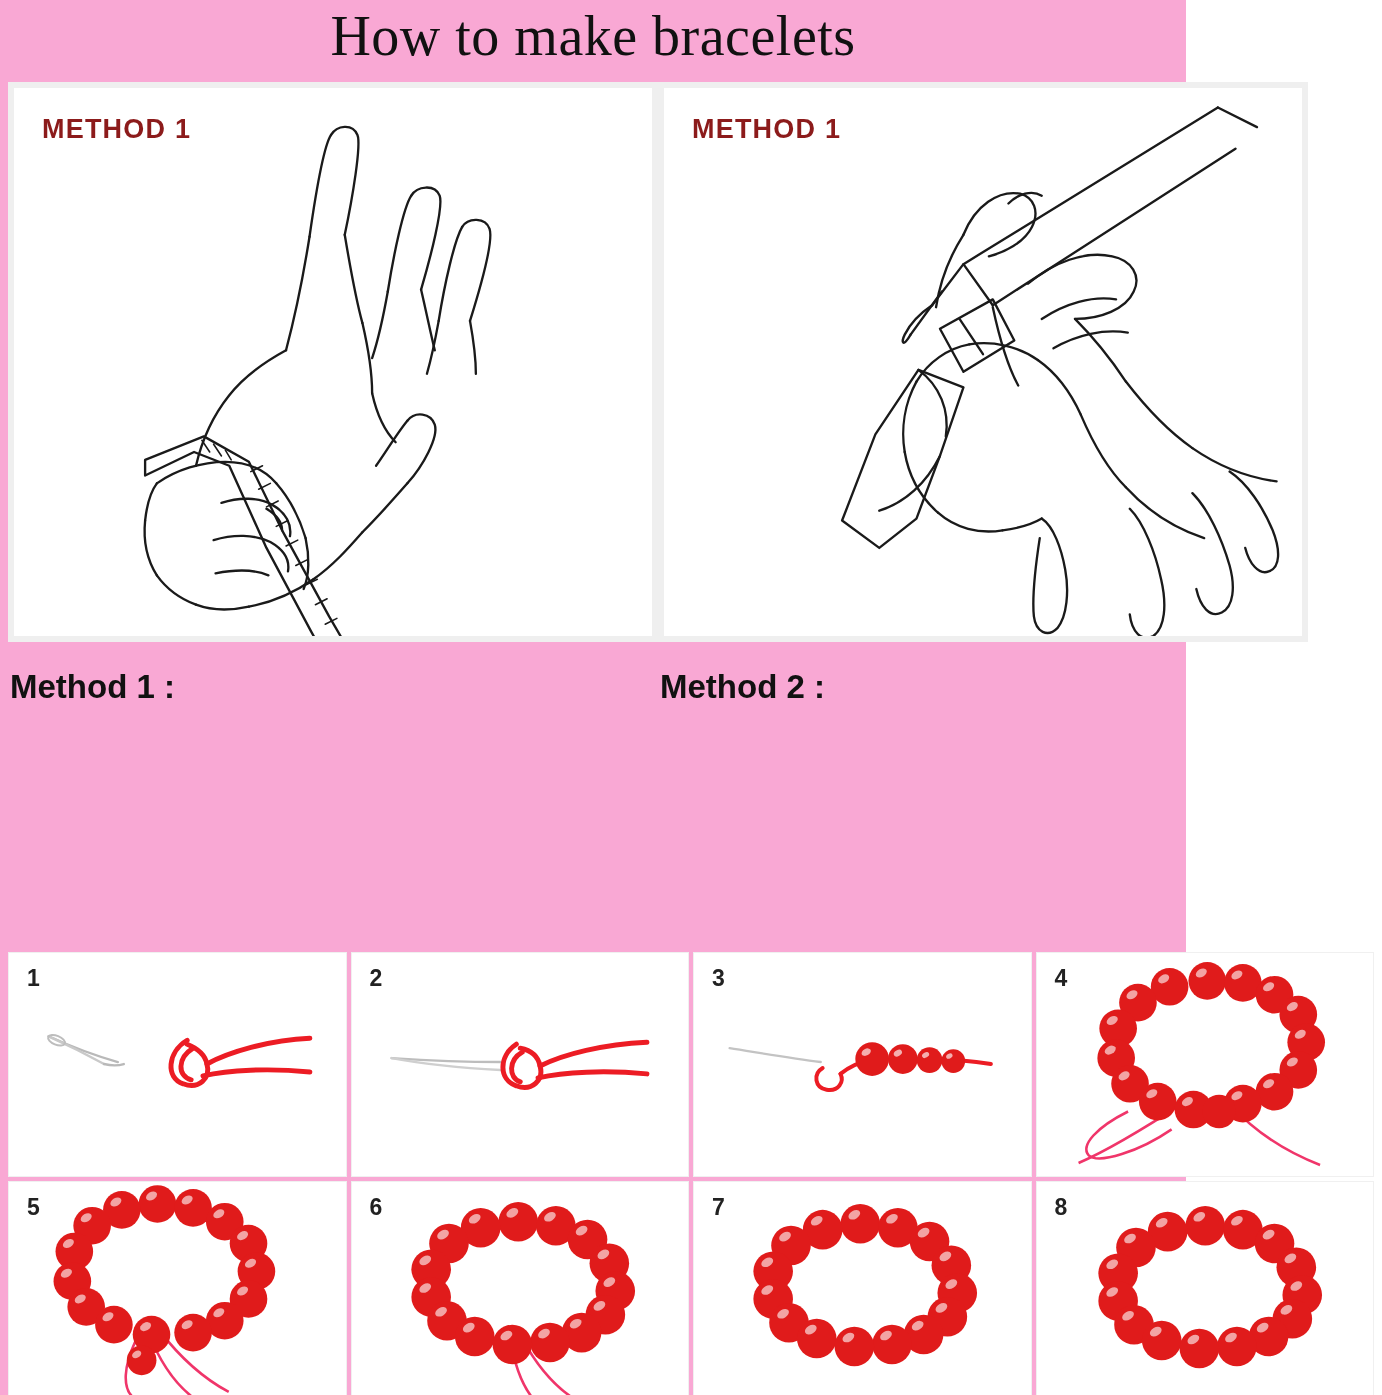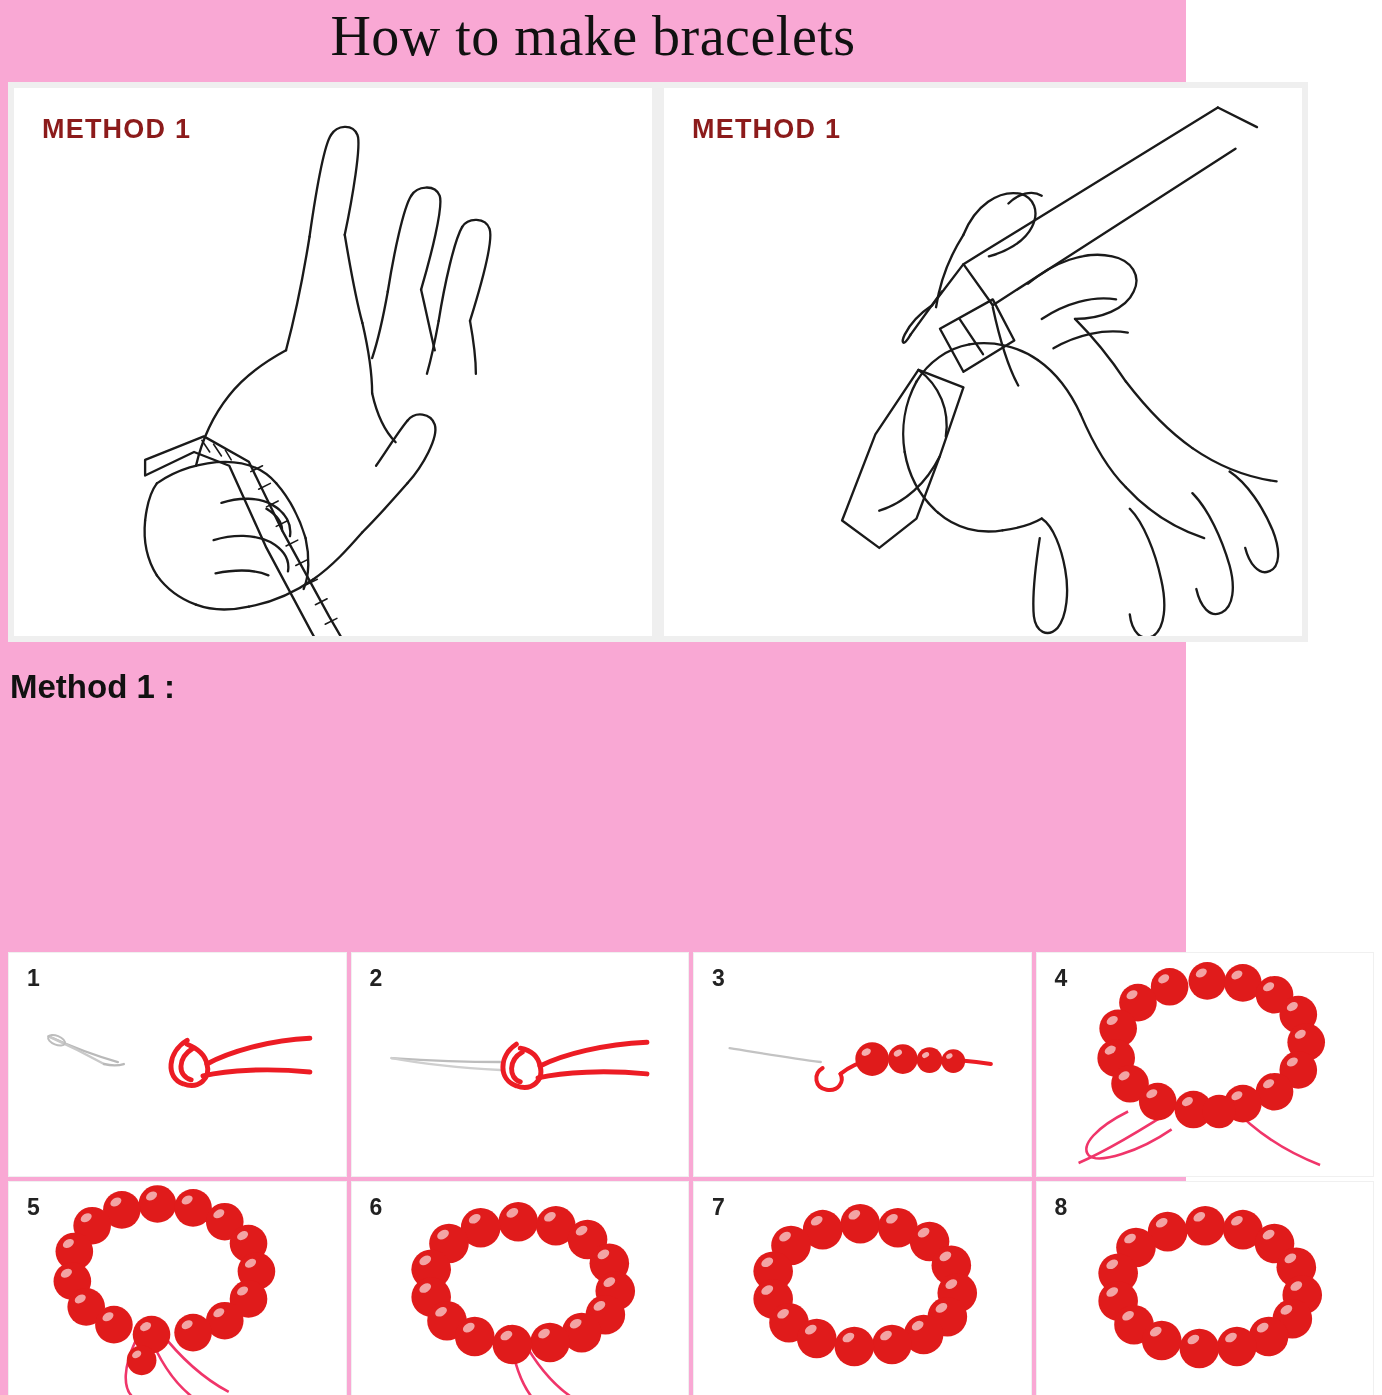--- a/index.html
+++ b/index.html
@@ -227,20 +227,21 @@
             <path d="M572 392 C590 404 606 428 616 452 C624 472 624 490 612 494 C602 498 592 486 588 470"></path>
             <path d="M274 434 C292 450 316 456 340 452"></path>
             <path d="M340 452 C356 450 370 446 380 440"></path>
 
             <path d="M210 354 L254 288 L300 306 L276 376 L252 440 L214 470 L176 442 Z"></path>
             <path d="M254 288 C276 304 286 330 282 356"></path>
             <path d="M276 376 C262 404 240 424 214 432"></path>
           </g>
         </svg>
       </div>
+      <div class="method-heading">Method 2 :</div>
     </div>
 
   </div>
 
   <div class="steps-grid">
 
     <div class="step-cell">
       <div class="step-num">1</div>
       <svg class="step-svg" viewBox="0 0 340 225">
         <g fill="none" stroke-linecap="round">

